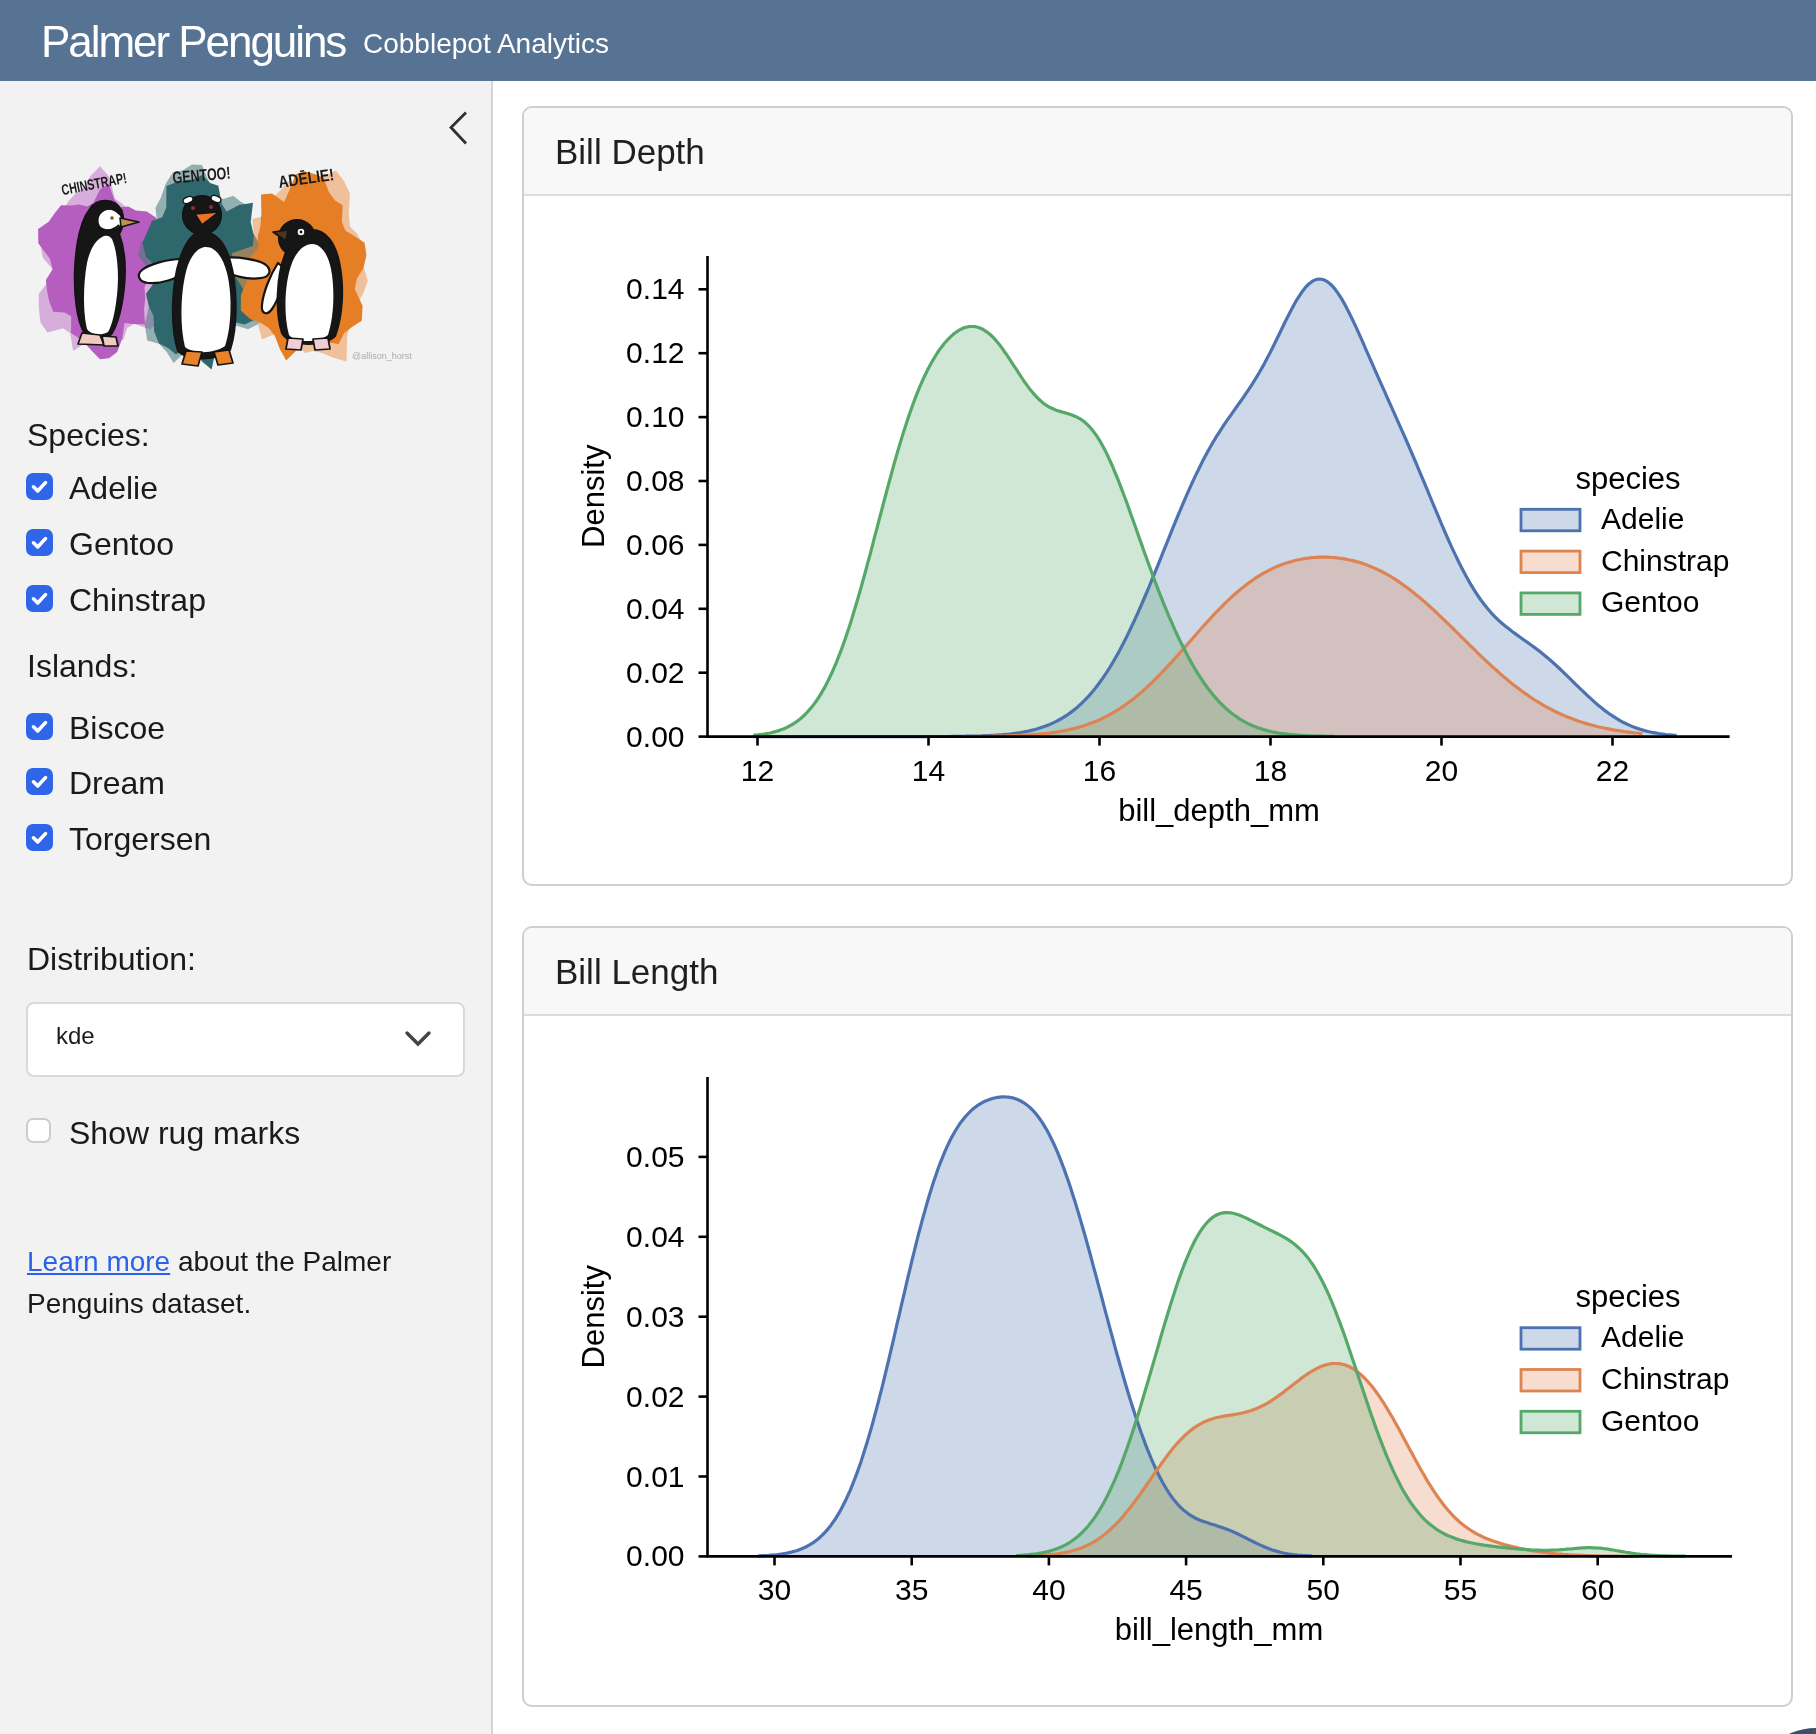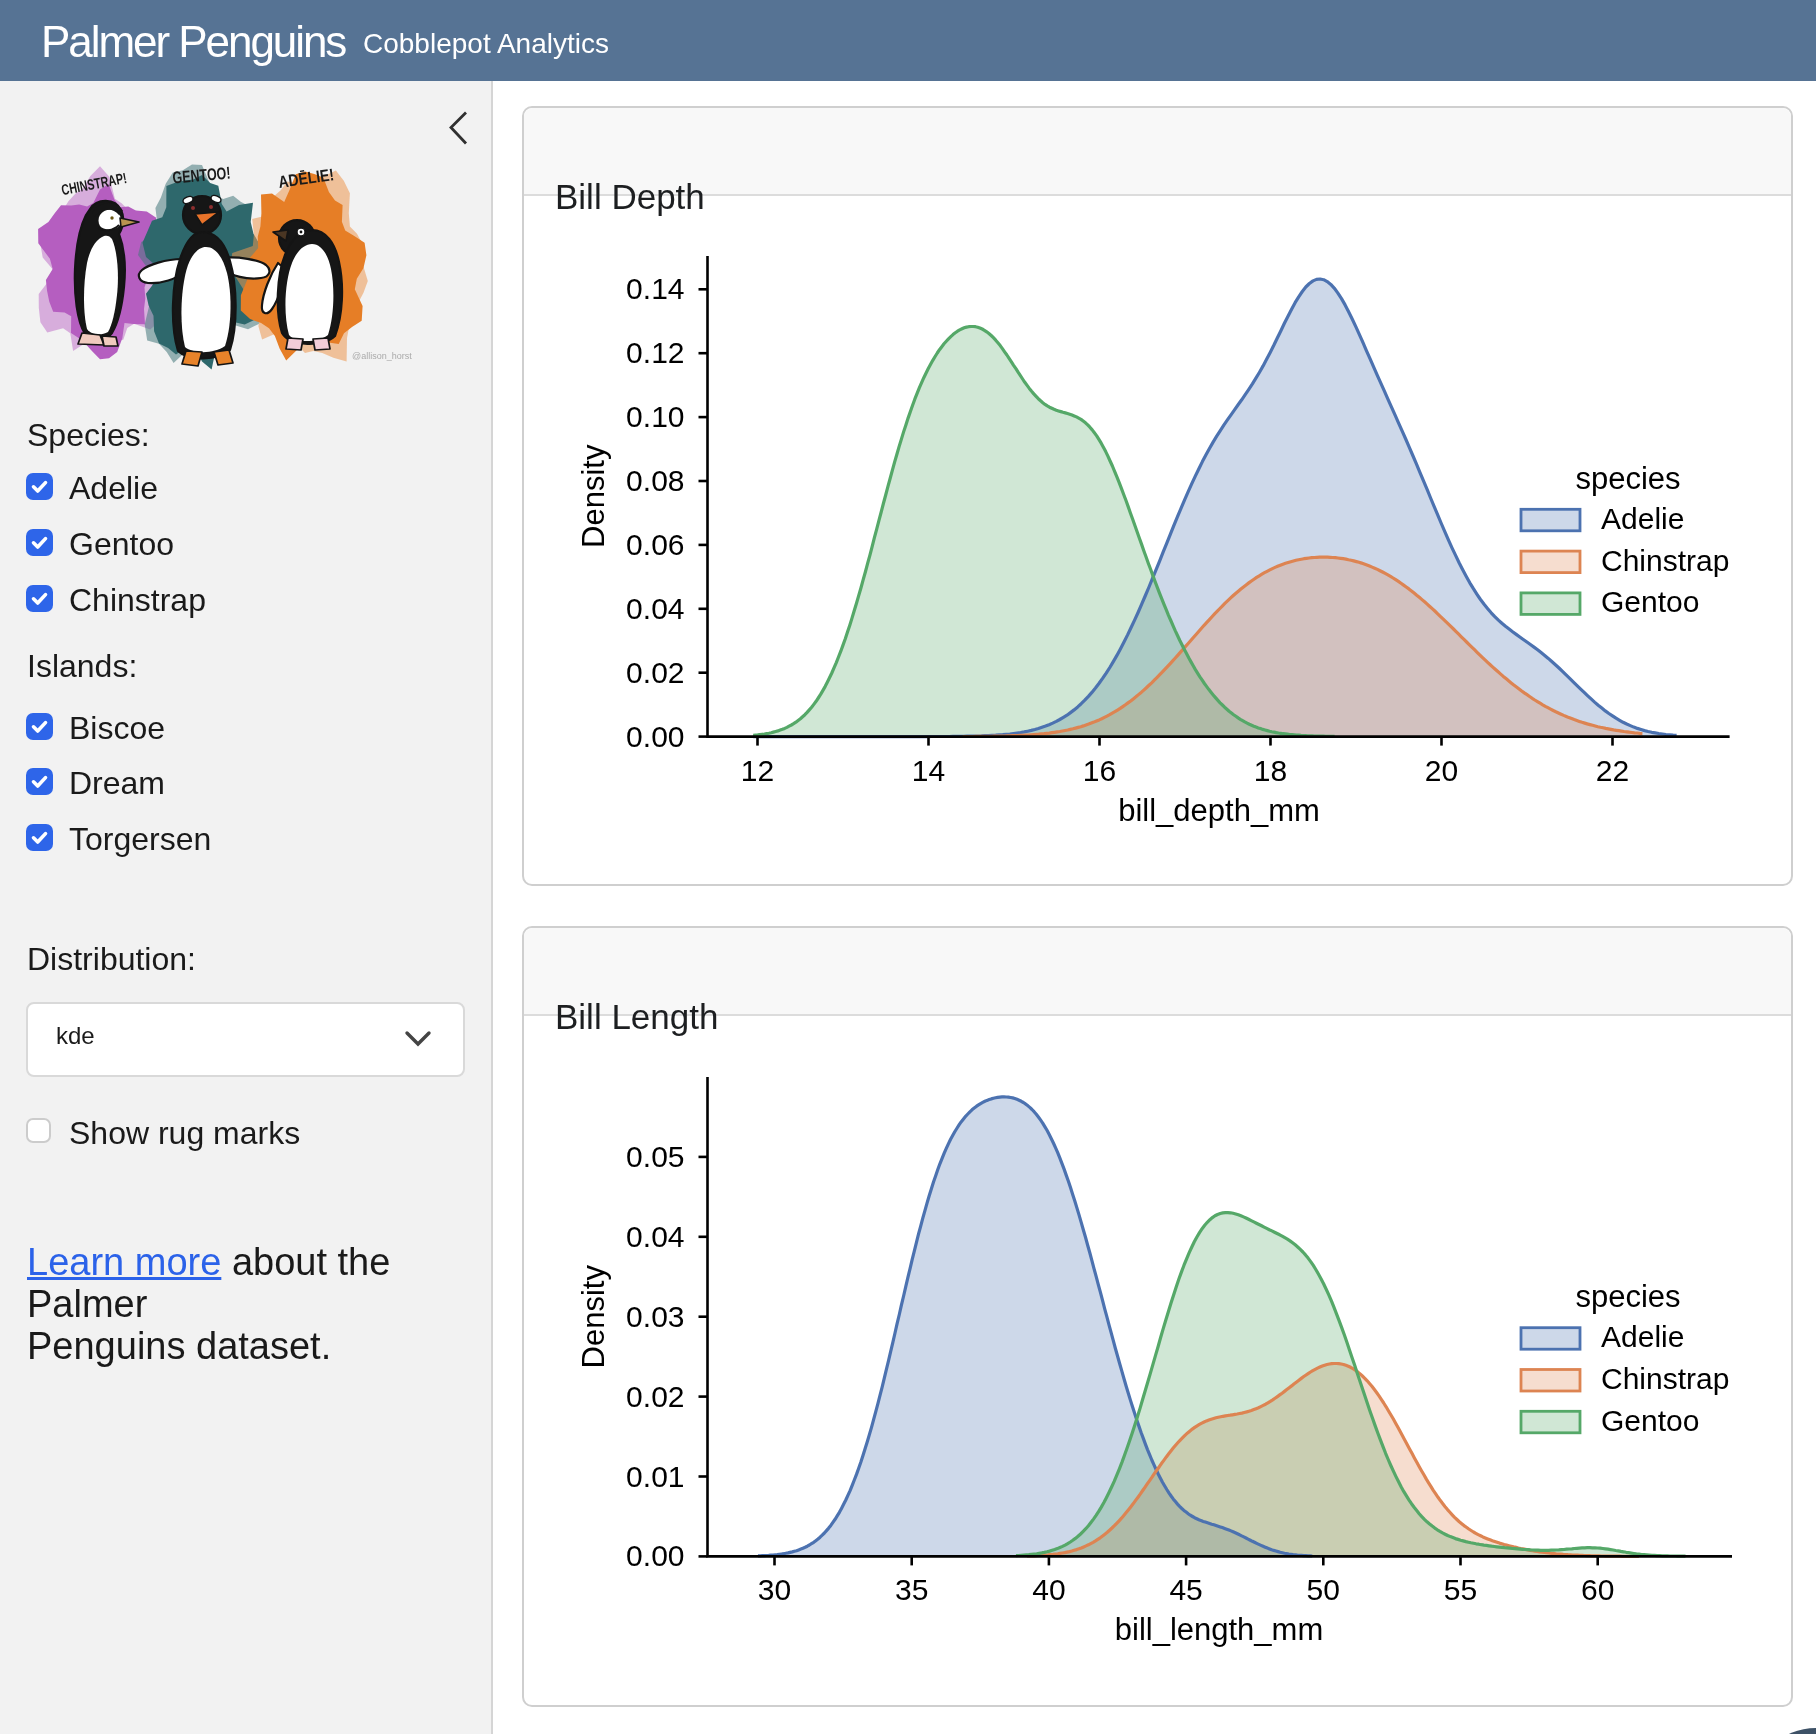--- a/index.html
+++ b/index.html
@@ -11,27 +11,27 @@
 .art { position:absolute; left:20px; top:54px; }
 .slabel { position:absolute; left:27px; font-size:32px; color:#1a1a1a; }
 .cbrow { position:absolute; left:26px; height:27px; }
 .cb { position:absolute; left:0; top:0; width:27px; height:27px; background:#2e65e9; border-radius:7px; display:inline-block; }
 .cb svg { position:absolute; left:3px; top:3px; width:21px; height:21px; }
 .cb.empty { background:#fff; border:2px solid #ccc; width:25px; height:25px; }
 .cblab { position:absolute; left:43px; top:-3px; font-size:32px; color:#1a1a1a; white-space:nowrap; }
 .select { position:absolute; left:26px; top:921px; width:439px; height:75px; background:#fff; border:2px solid #d9d9d9; border-radius:8px; }
 .select .val { position:absolute; left:28px; top:18px; font-size:24px; color:#1a1a1a;text-align:center; }
 .select svg { position:absolute; right:31px; top:26px; }
-.learn { position:absolute; left:27px; top:1160px; width:445px; font-size:38px; line-height:42px; color:#1a1a1a; }
+.learn { position:absolute; left:27px; top:1160px; width:445px; font-size:28px; line-height:42px; color:#1a1a1a; }
 .learn a { color:#2b62e9; text-decoration:underline; }
 .main { position:absolute; left:495px; top:81px; width:1321px; height:1653px; background:#fff; }
 .card { position:absolute; left:27px; width:1271px; background:#fff; border:2px solid #cfcfcf; border-radius:10px; }
 .card .chead { height:88px; background:#f8f8f8; border-bottom:2px solid #dcdcdc; border-radius:9px 9px 0 0; }
 .card svg { display:block; }
-.card .chead span { position:absolute; left:31px; top:24px; font-size:35px; color:#1d1f21;margin-top:45px; }
+.card .chead span { position:absolute; left:31px; top:24px; font-size:35px; color:#1d1f21; }
 .corner { position:absolute; left:1752px; top:1728px; width:128px; height:128px; border-radius:50%; background:#3d5166; }
 </style></head>
 <body>
 <div class="header">
     <span class="title">Palmer Penguins</span>
     <span class="subtitle">Cobblepot Analytics</span>
   </div>
 <div class="sidebar">
   <div class="collapse"><svg width="24" height="36" viewBox="0 0 24 36">
         <path d="M20 2.5 L5 17.5 L20 33.5" fill="none" stroke="#303030" stroke-width="2.8"></path>

